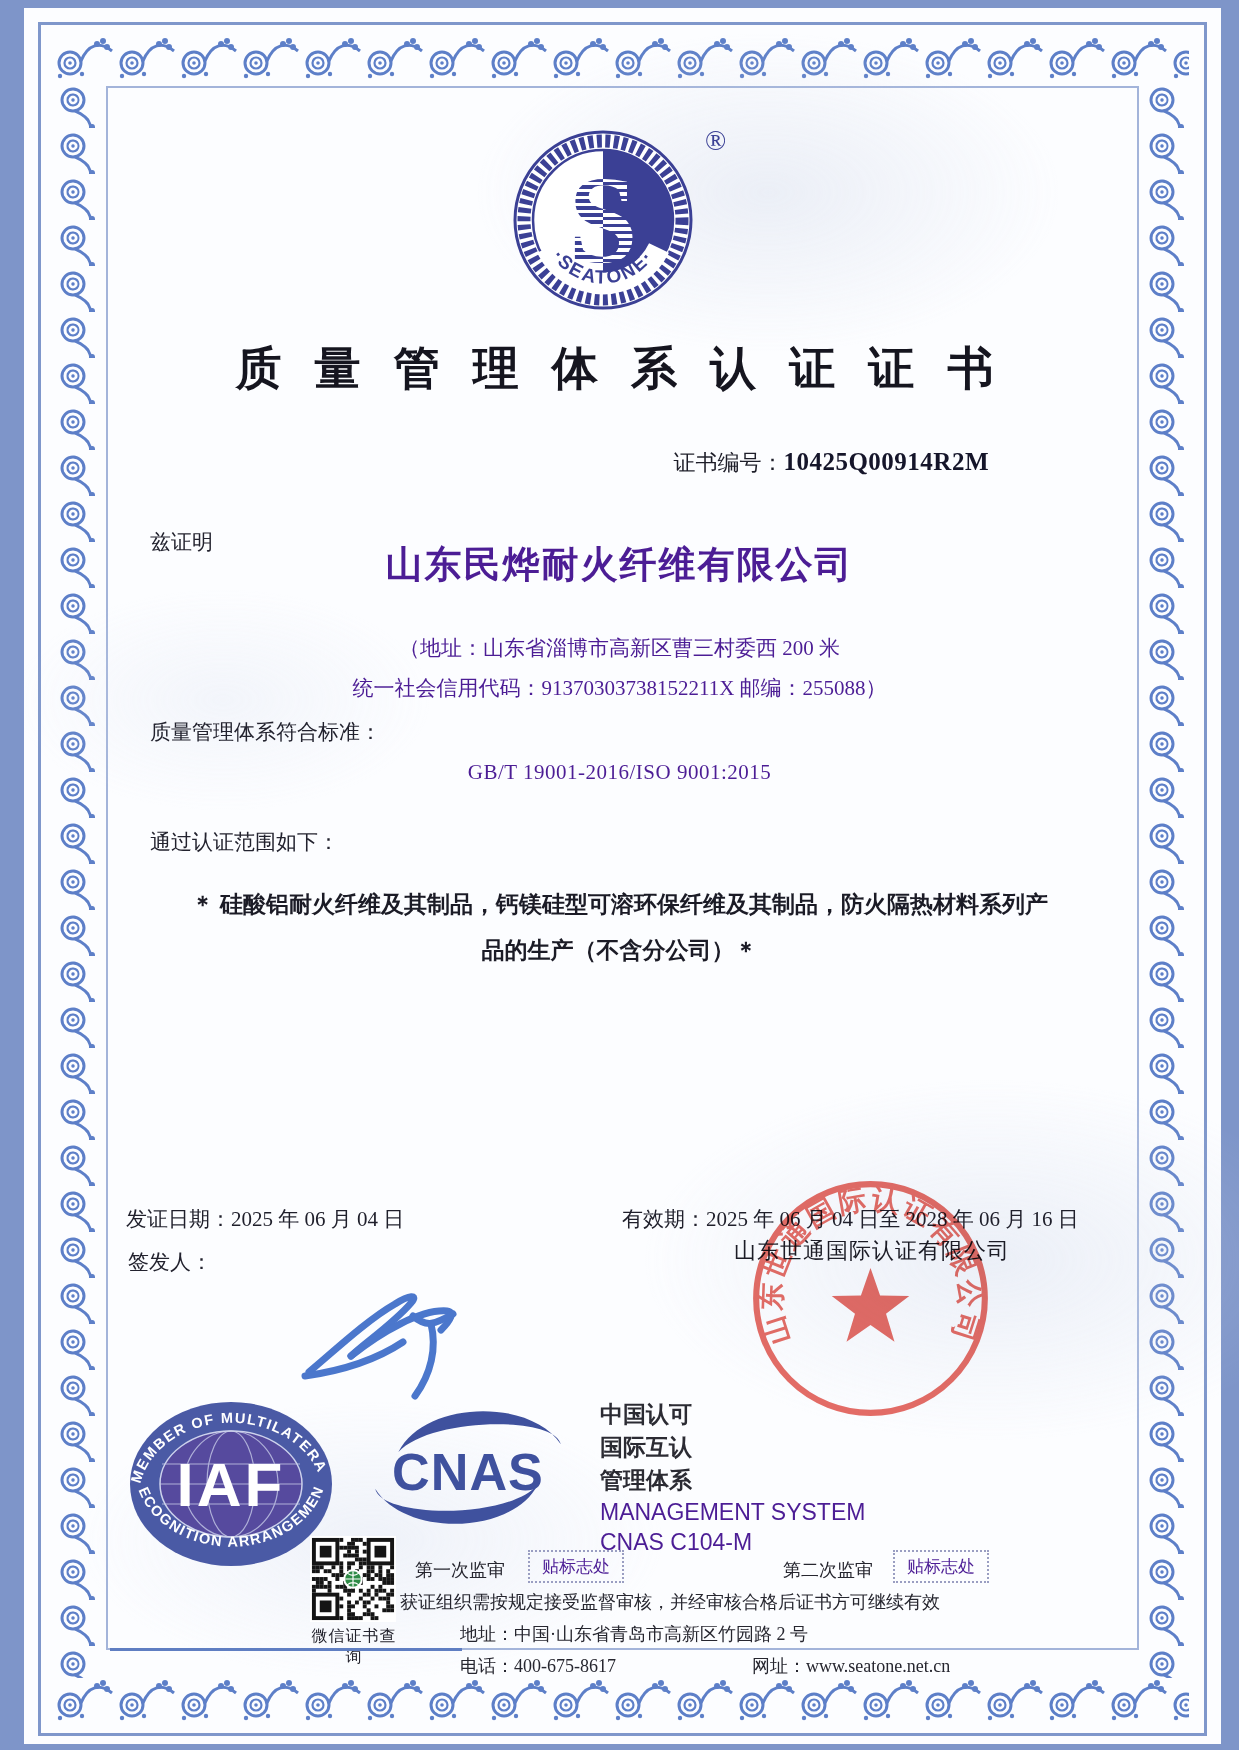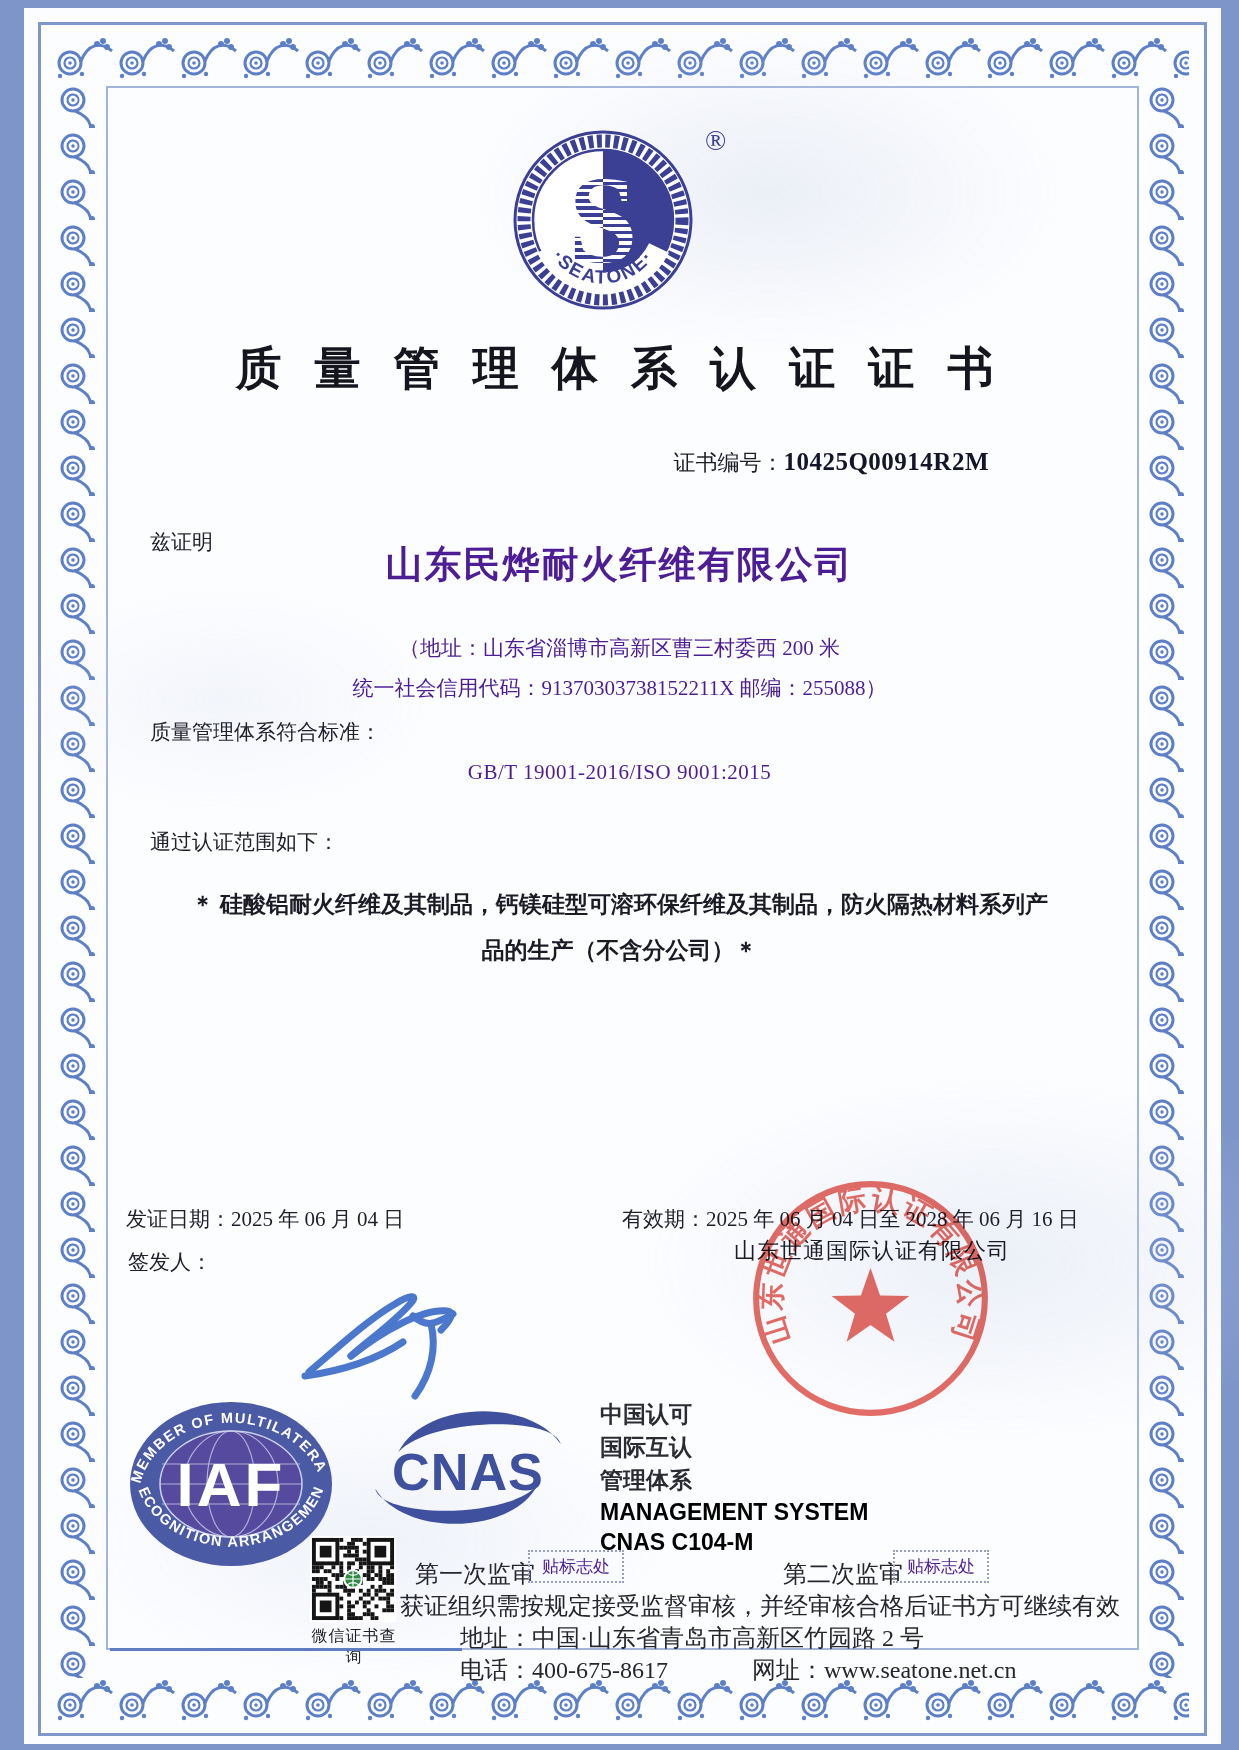--- a/index.html
+++ b/index.html
@@ -23,22 +23,22 @@
   .addr{width:100%;text-align:center;font-size:21px;color:#4c1d95;}
   .standard{width:100%;text-align:center;font-size:21px;color:#4c1d95;font-family:Liberation Serif, serif;letter-spacing:.5px;}
   .scope{width:100%;text-align:center;font-size:23px;font-weight:bold;color:#1b1b26;line-height:46px;}
   .legal{width:992px;font-size:20px;color:#2a2a38;}
   .legal p{margin:0;line-height:54px;}
   .legal p.just{text-align:justify;text-align-last:justify;}
   .dates{font-size:21px;color:#1f1f2b;margin-top:15px;}
   .issuer{font-size:22px;color:#1c1c26;letter-spacing:1px;}
   .cnas-block{line-height:33px;}
   .cnas-cn{font-size:23px;font-weight:600;color:#2b2b33;}
-  .cnas-en{font-size:23px;font-weight:bold;color:#000000;font-family:"Liberation Sans","DejaVu Sans",sans-serif;line-height:30px;}
-  .foot{font-size:24px;color:#26262f;}
+  .cnas-en{font-size:23px;font-weight:normal;color:#4c1d95;font-family:"Liberation Sans","DejaVu Sans",sans-serif;line-height:30px;}
+  .foot{font-size:18px;color:#26262f;}
   .dotted{border:2px dotted #9a9ec2;padding:3px 12px;font-size:17px;color:#4c1d95;}
   .qr-caption{font-size:16px;color:#23232d;letter-spacing:1px;}
   .underline-seg{position:absolute;height:3px;background:#5f7ec2;}
 </style>
 </head>
 <body>
 
 <div class="page">
   <div class="sheet"></div>
 

